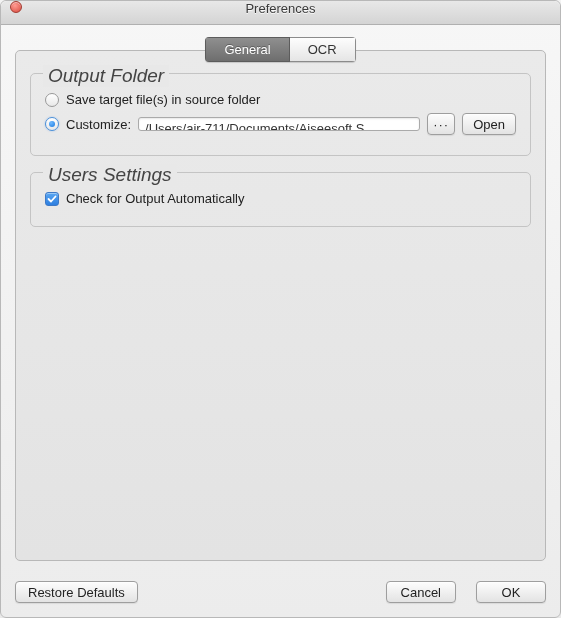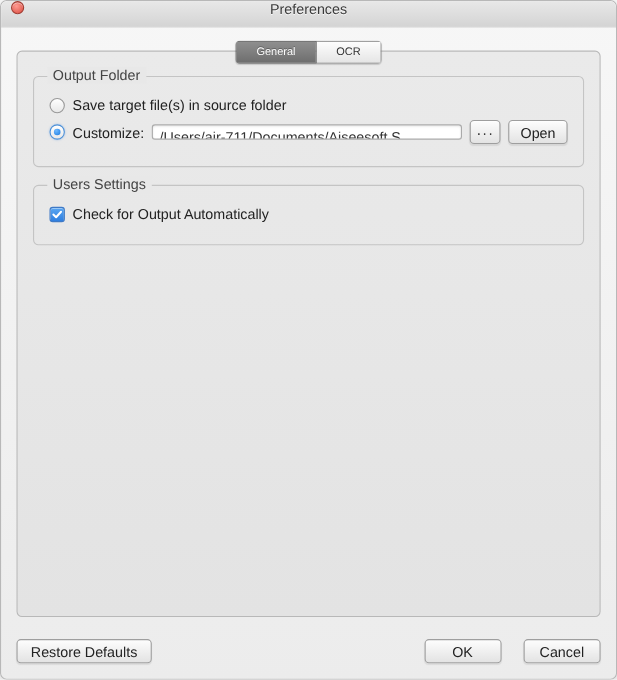--- a/index.html
+++ b/index.html
@@ -59,21 +59,21 @@
       z-index: 2;
     }
     .tabgroup {
       display: flex;
       border-radius: 4px;
       overflow: hidden;
       box-shadow: 0 1px 1px rgba(0,0,0,0.15);
     }
     .tab {
       padding: 4px 18px;
-      font-size: 10px;
+      font-size: 13px;
       border: 1px solid #8b8b8b;
       cursor: default;
     }
     .tab.active {
       background: linear-gradient(#8f8f8f, #6e6e6e);
       color: #fff;
       border-color: #5c5c5c;
       text-shadow: 0 -1px 0 rgba(0,0,0,0.3);
     }
     .tab.inactive {
@@ -96,22 +96,23 @@
       margin-bottom: 16px;
       position: relative;
       background: transparent;
     }
     .legend {
       position: absolute;
       top: -9px;
       left: 12px;
       background: #e8e8e8;
       padding: 0 5px;
-      font-size: 13px;
+      font-size: 19px;
       color: #444;
+      font-style: italic;
     }
     .row {
       display: flex;
       align-items: center;
       margin: 6px 0;
       gap: 7px;
     }
     .radio {
       width: 14px; height: 14px;
       border-radius: 50%;
@@ -239,16 +240,16 @@
           <span class="label">Check for Output Automatically</span>
         </div>
       </div>
 
     </div>
   </div>
 
   <div class="footer">
     <div class="btn restore">Restore Defaults</div>
     <div class="spacer"></div>
+    <div class="btn">Cancel</div>
     <div class="btn">OK</div>
-    <div class="btn">Cancel</div>
   </div>
 </div>
 
 </body></html>

